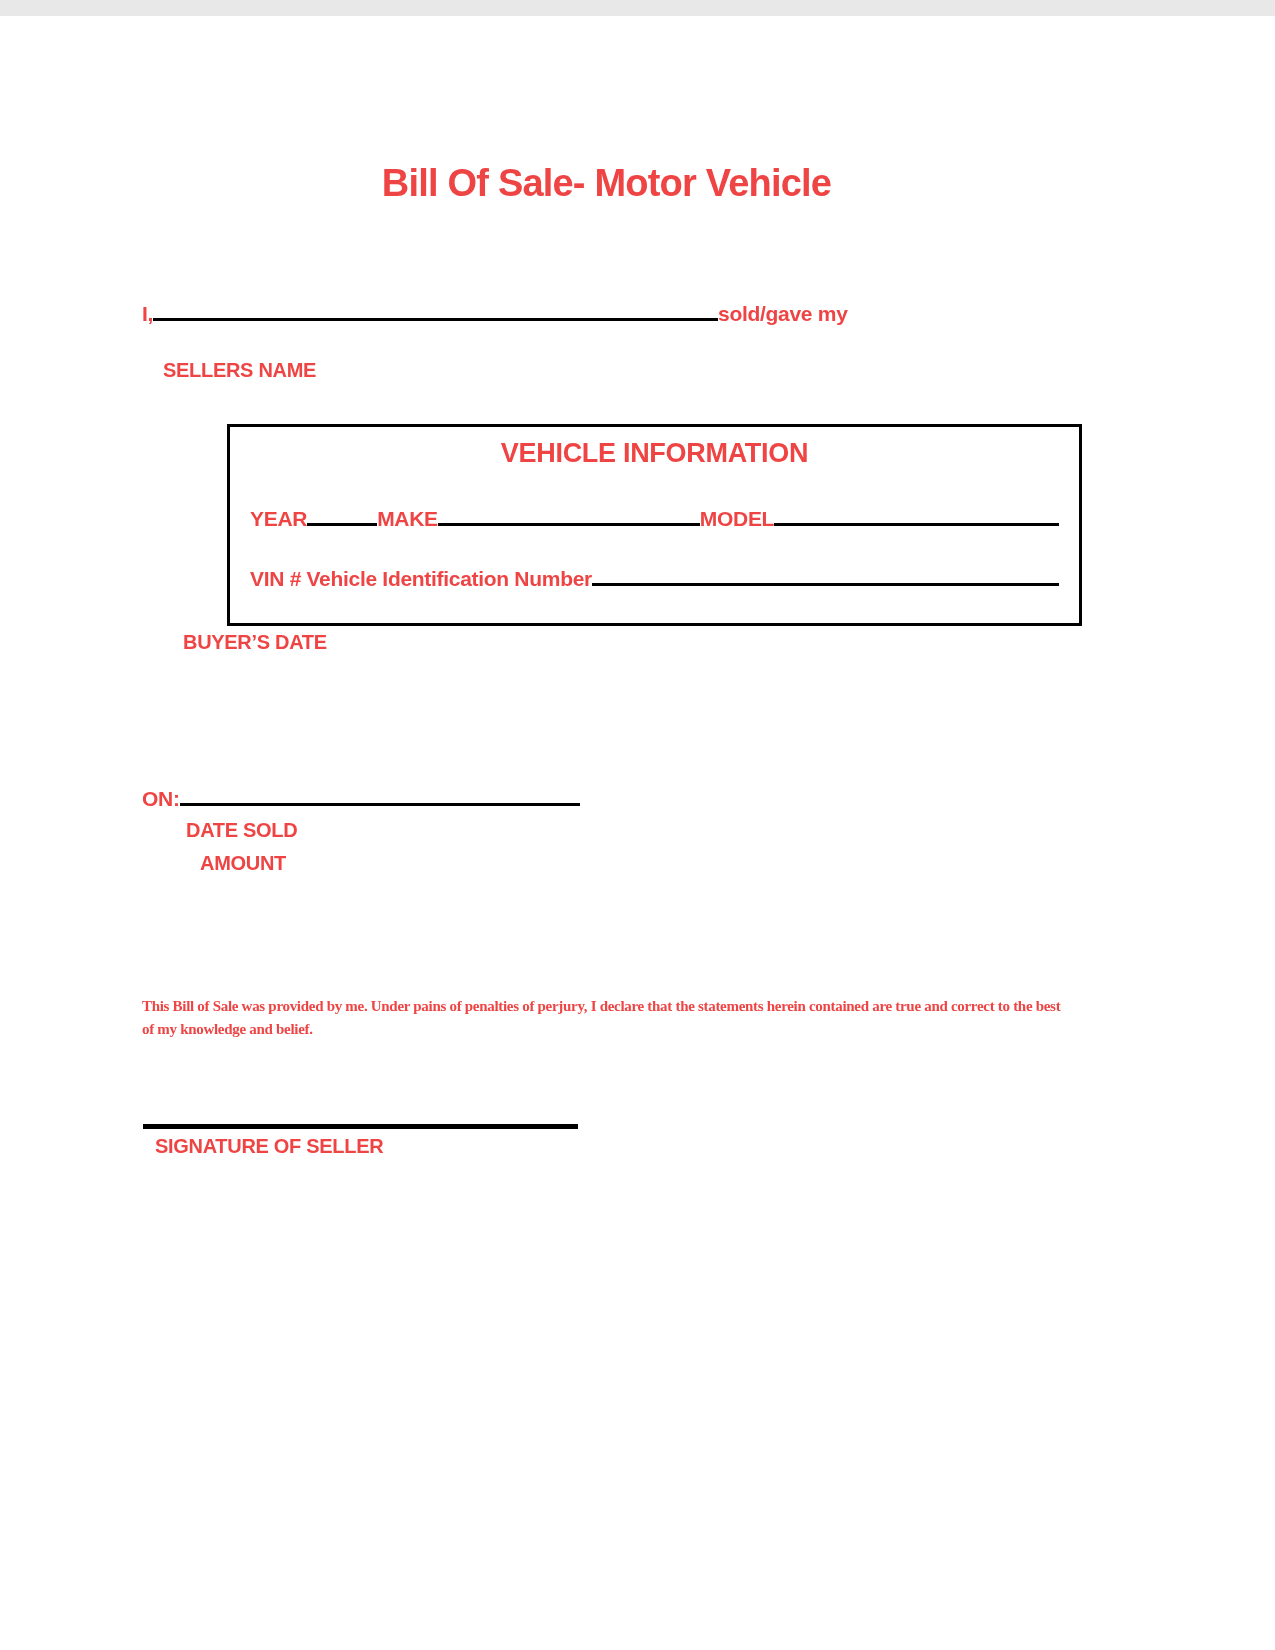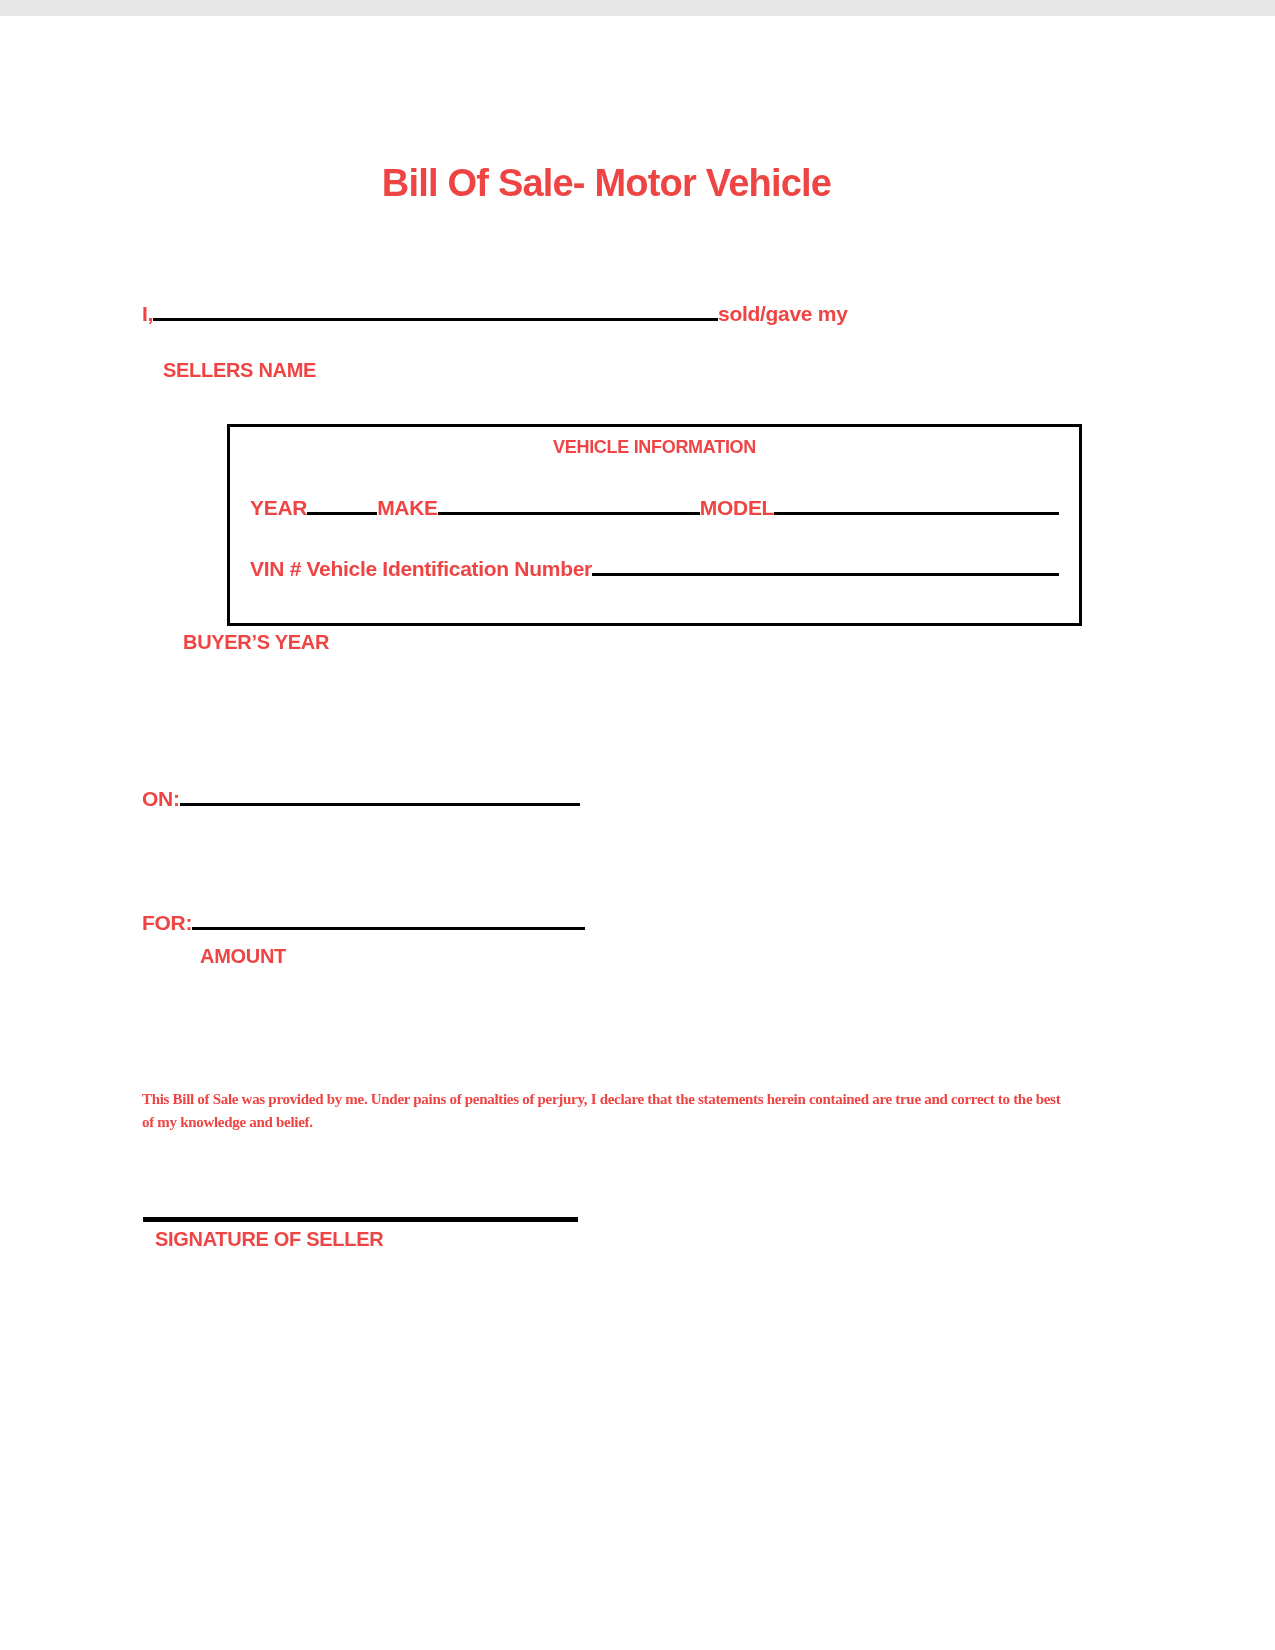--- a/index.html
+++ b/index.html
@@ -46,21 +46,21 @@
 
   
   .vehicle-box {
     margin: 42px 0 0 227px;
     width: 855px;
     height: 202px;
     border: 3px solid #000;
     padding: 10px 20px 0 20px;
     overflow: hidden;
   }
-  .vehicle-heading { text-align: center; font-size: 18px; line-height: 1.2; }
+  .vehicle-heading { text-align: center; font-size: 27px; line-height: 1.2; }
   .ymm-row { margin-top: 37px; }
   .year-blank { width: 70px; }
   .make-blank { width: 262px; }
   .grow-blank { flex: 1 1 auto; min-width: 0; }
   .vin-row { margin-top: 35px; justify-content: space-between; }
 
   
   .to-row  { margin: 123px 0 0 142px; }
   .to-blank { width: 655px; margin-left: 10px; }
   .buyers-name { margin: 4px 0 0 183px; }
@@ -114,31 +114,28 @@
         <span class="blank make-blank"></span>
         <span>MODEL</span>
         <span class="blank grow-blank"></span>
     </div>
     <div class="row vin-row">
       <span>VIN # Vehicle Identification Number</span>
         <span class="blank grow-blank"></span>
     </div>
   </div>
 
-  <div class="sub-label buyers-name">BUYER’S YEAR</div>
+  <div class="sub-label buyers-name">BUYER’S DATE</div>
 
   <div class="row on-row">
     <span>ON:</span>
       <span class="blank on-blank"></span>
   </div>
+  <div class="sub-label date-sold">DATE SOLD</div>
 
-  <div class="row for-row">
-    <span>FOR:</span>
-      <span class="blank for-blank"></span>
-  </div>
   <div class="sub-label amount">AMOUNT</div>
 
   <p class="declaration">This Bill of Sale was provided by me. Under pains of penalties of perjury, I declare that the statements herein contained are true and correct to the best of my knowledge and belief.</p>
 
   <div class="signature-line"></div>
   <div class="sub-label signature-label">SIGNATURE OF SELLER</div>
 
 </div>
 
 </body></html>

